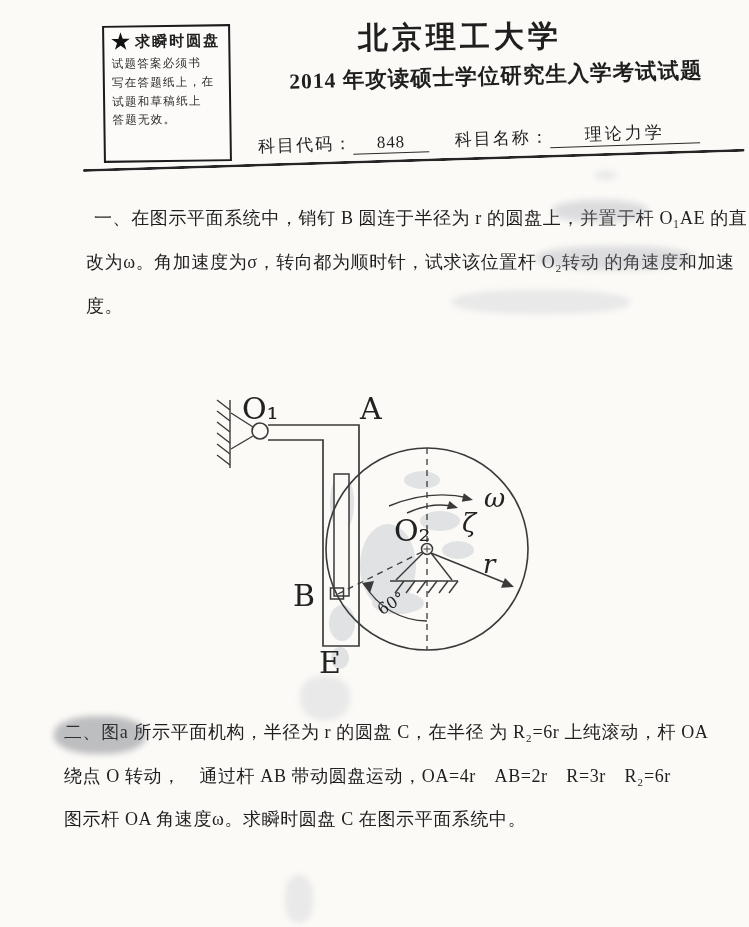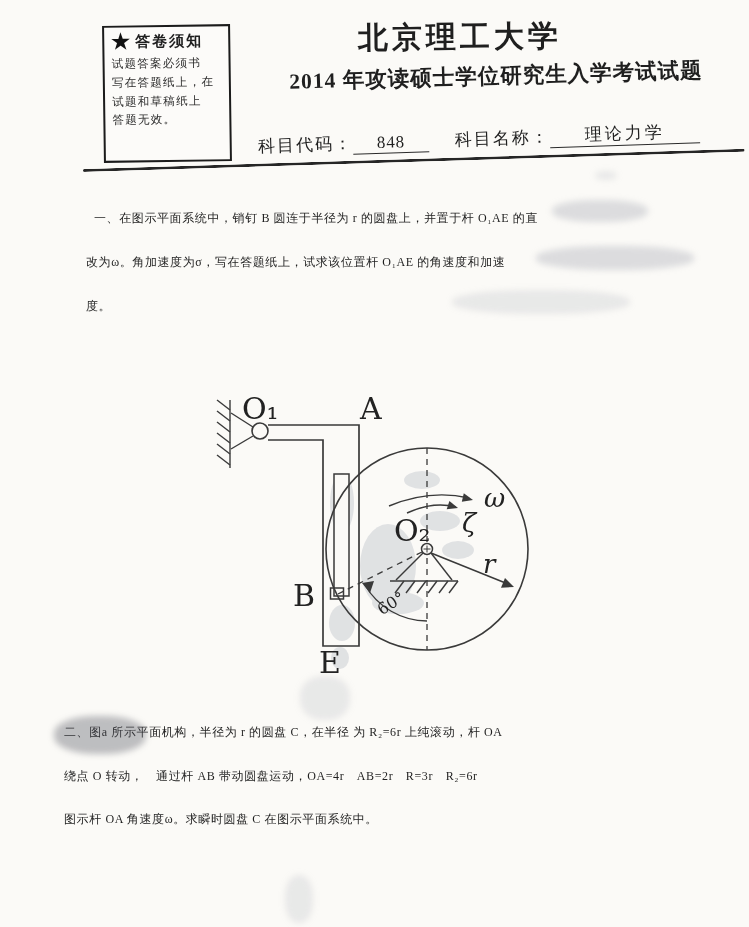--- a/index.html
+++ b/index.html
@@ -22,61 +22,61 @@
   
   .uni-title{left:358px;top:17px;font-size:30px;font-weight:bold;letter-spacing:4px;transform:rotate(-0.6deg);white-space:nowrap;}
   .subtitle{left:250px;top:61px;width:492px;text-align:center;font-size:21.5px;font-weight:bold;letter-spacing:1px;transform:rotate(-1.6deg);white-space:nowrap;}
   .subject-row{left:258px;top:134px;font-size:17px;transform:rotate(-1.9deg);transform-origin:left center;white-space:nowrap;display:flex;align-items:flex-end;}
   .subject-label{letter-spacing:2px;}
   .fill-line{border-bottom:1.6px solid #2a2a2a;text-align:center;display:inline-block;}
   .code-line{min-width:76px;margin-right:26px;letter-spacing:1px;}
   .name-line{min-width:150px;letter-spacing:3px;}
   .divider{left:83px;top:169px;width:662px;border-top:3px solid #262626;transform:rotate(-1.75deg);transform-origin:left center;border-radius:2px;}
   
-  .prob{font-size:12px;line-height:44px;letter-spacing:0.6px;white-space:nowrap;}
+  .prob{font-size:18px;line-height:44px;letter-spacing:0.6px;white-space:nowrap;}
   .p1{left:86px;top:196px;width:650px;}
   .p1 .first{padding-left:8px;}
   .p2{left:64px;top:711px;width:690px;line-height:43.5px;}
   
   .smudge{position:absolute;border-radius:45%;filter:blur(3px);pointer-events:none;}
   .sm-light{background:rgba(148,153,166,.30);}
   .sm-lighter{background:rgba(150,155,168,.18);}
   .sm-dark{background:rgba(75,78,90,.35);}
   
   .figure1{left:190px;top:388px;}
   .fig-label{font-family:"DejaVu Serif","Liberation Serif",serif;fill:#222;}
   .stroke{stroke:#3a3a3a;fill:none;}
 </style>
 </head>
 <body>
 
 <div class="abs notice">
   <div class="notice-title">
     <span class="notice-star">★</span>
-    <span>答卷须知</span>
+    <span>求瞬时圆盘</span>
   </div>
   <div class="notice-line">试题答案必须书</div>
   <div class="notice-line">写在答题纸上，在</div>
   <div class="notice-line">试题和草稿纸上</div>
   <div class="notice-line">答题无效。</div>
 </div>
 
 <div class="abs uni-title">北京理工大学</div>
 <div class="abs subtitle">2014 年攻读硕士学位研究生入学考试试题</div>
 <div class="abs subject-row">
   <span class="subject-label">科目代码：</span>
   <span class="fill-line code-line">848</span>
   <span class="subject-label">科目名称：</span>
   <span class="fill-line name-line">理论力学</span>
 </div>
 <div class="abs divider"></div>
 
 <div class="abs prob p1">
   <div class="first">一、在图示平面系统中，销钉 B 圆连于半径为 r 的圆盘上，并置于杆 O₁AE 的直</div>
-  <div>改为ω。角加速度为σ，写在答题纸上，试求该位置杆 O₁AE 的角速度和加速</div>
+  <div>改为ω。角加速度为σ，转向都为顺时针，试求该位置杆 O₂转动 的角速度和加速</div>
   <div>度。</div>
 </div>
 
 <svg class="abs figure1" width="400" height="300" viewBox="0 0 400 300">
 
   <g fill="#aab0bc" opacity="0.32">
     <ellipse cx="152" cy="115" rx="12" ry="30"></ellipse>
     <ellipse cx="198" cy="178" rx="28" ry="42"></ellipse>
     <ellipse cx="152" cy="235" rx="13" ry="18"></ellipse>
     <ellipse cx="250" cy="133" rx="20" ry="10"></ellipse>

